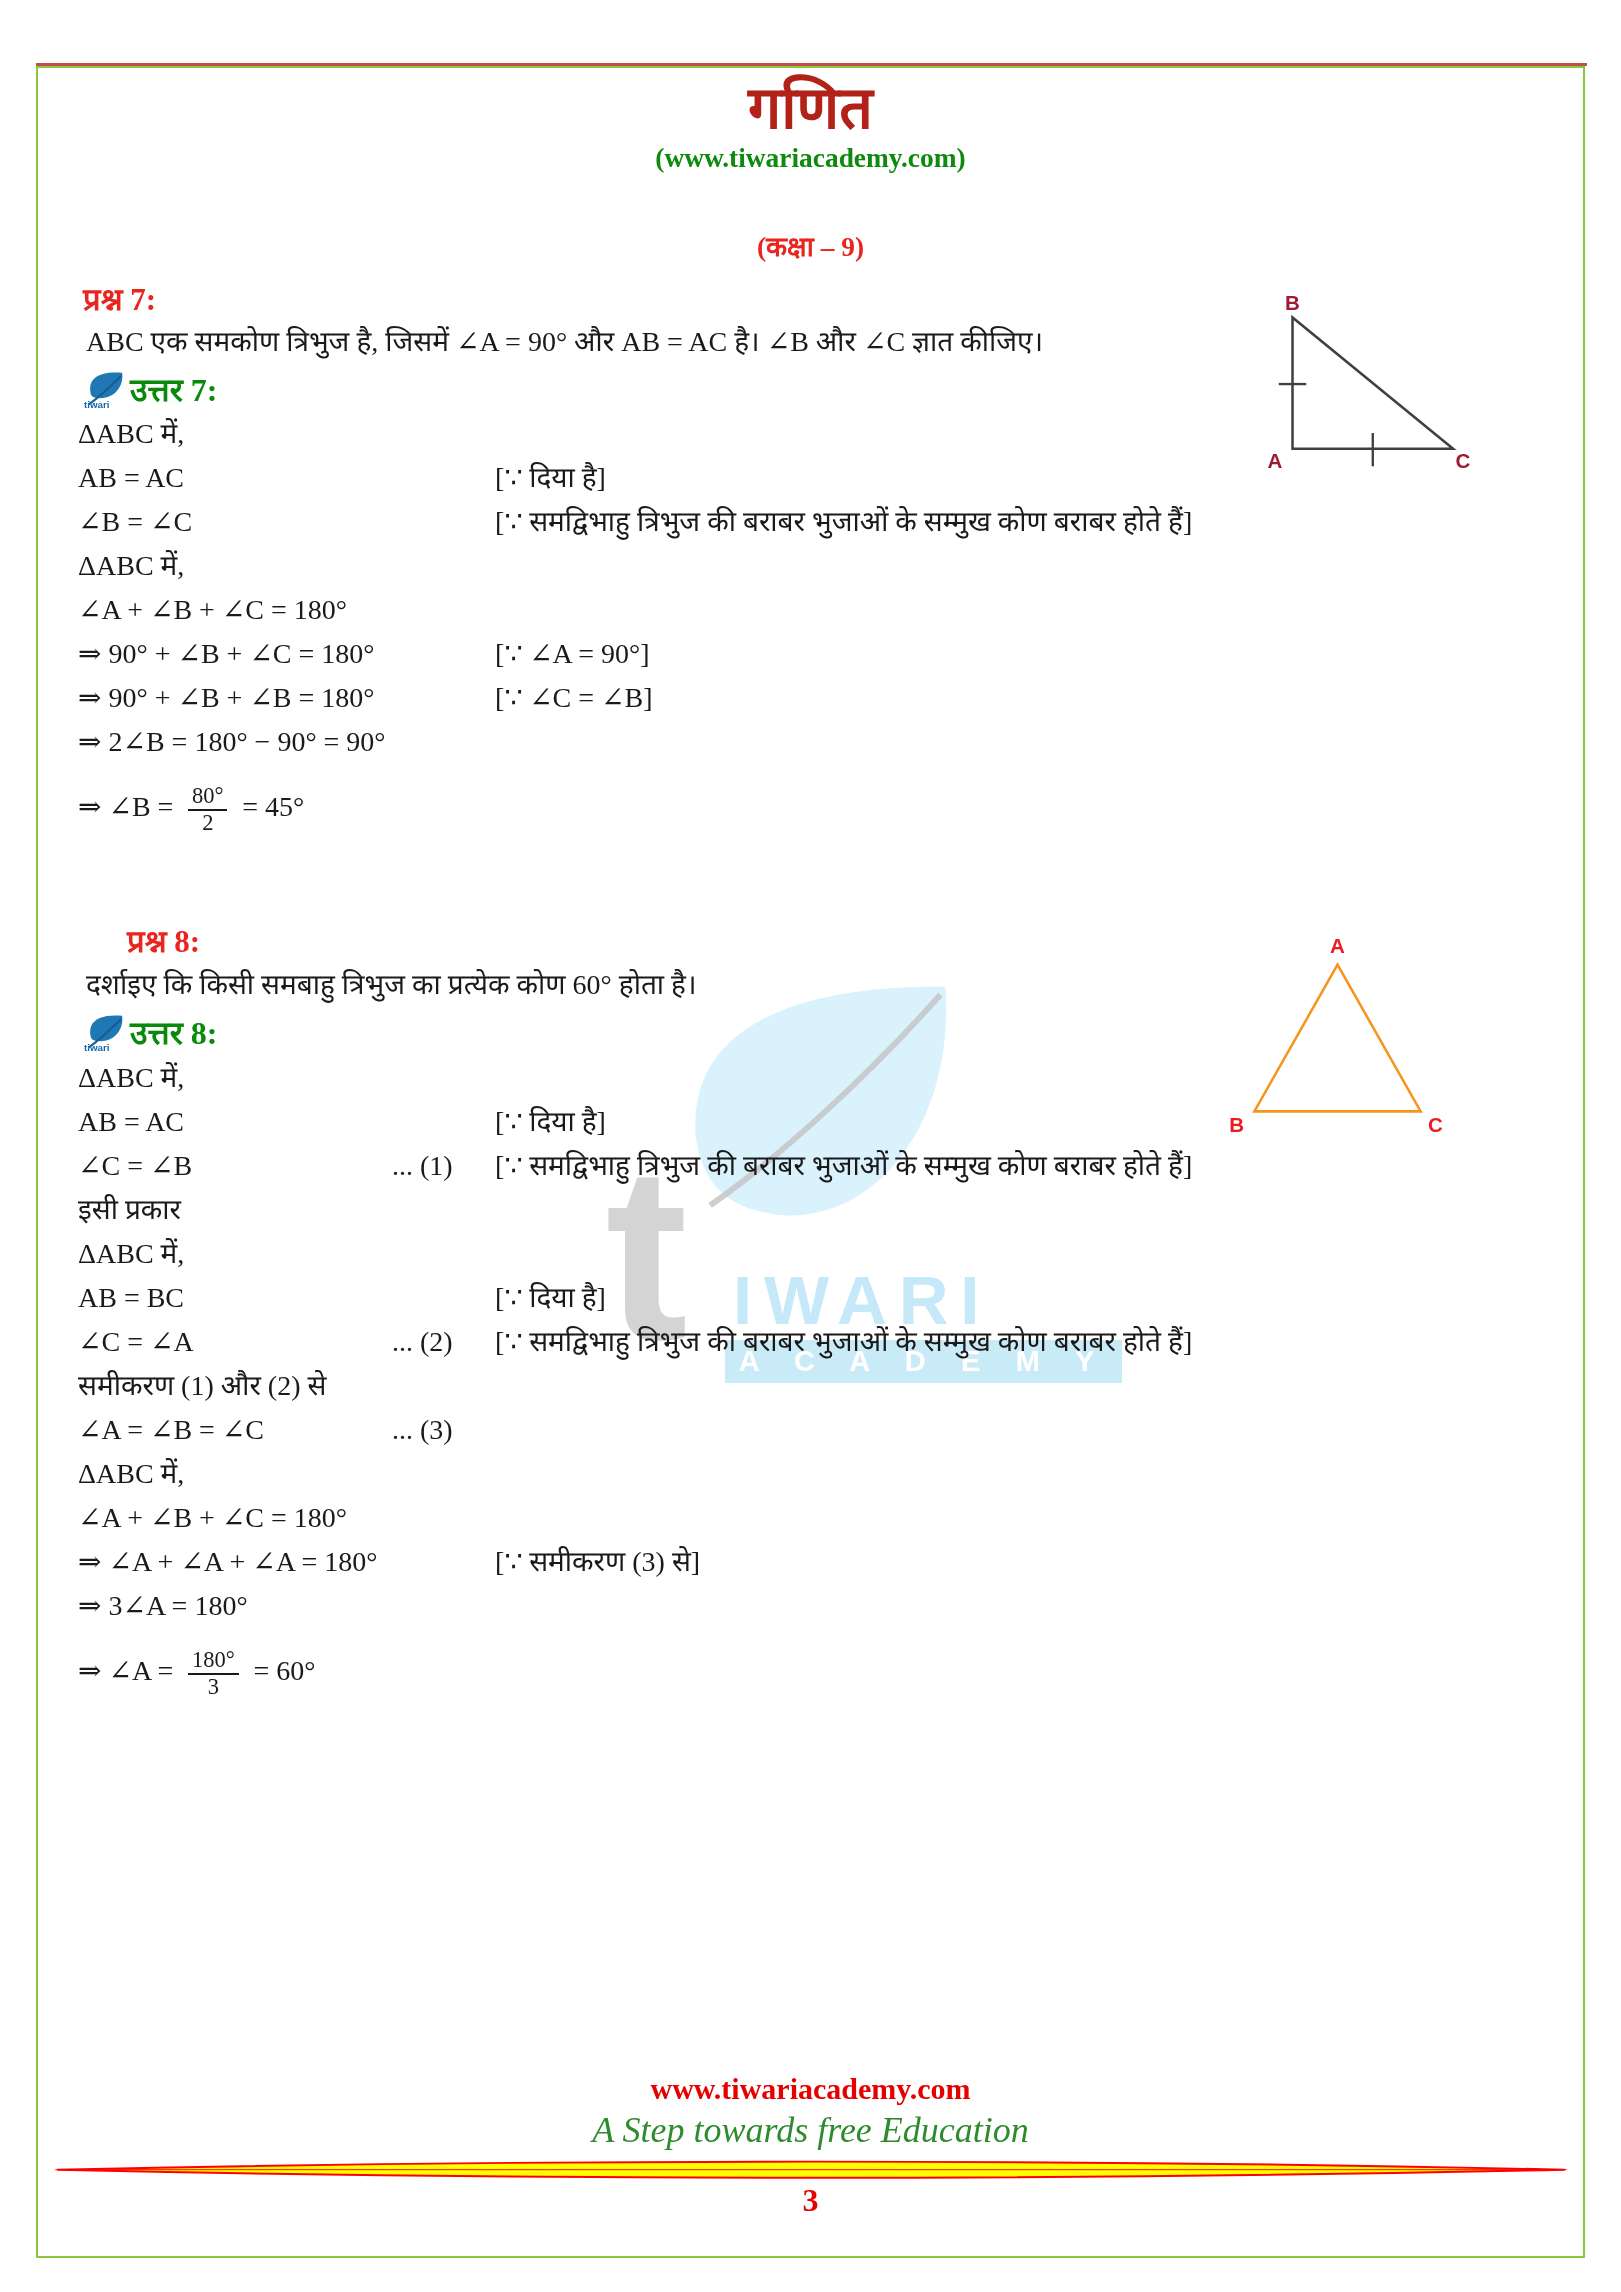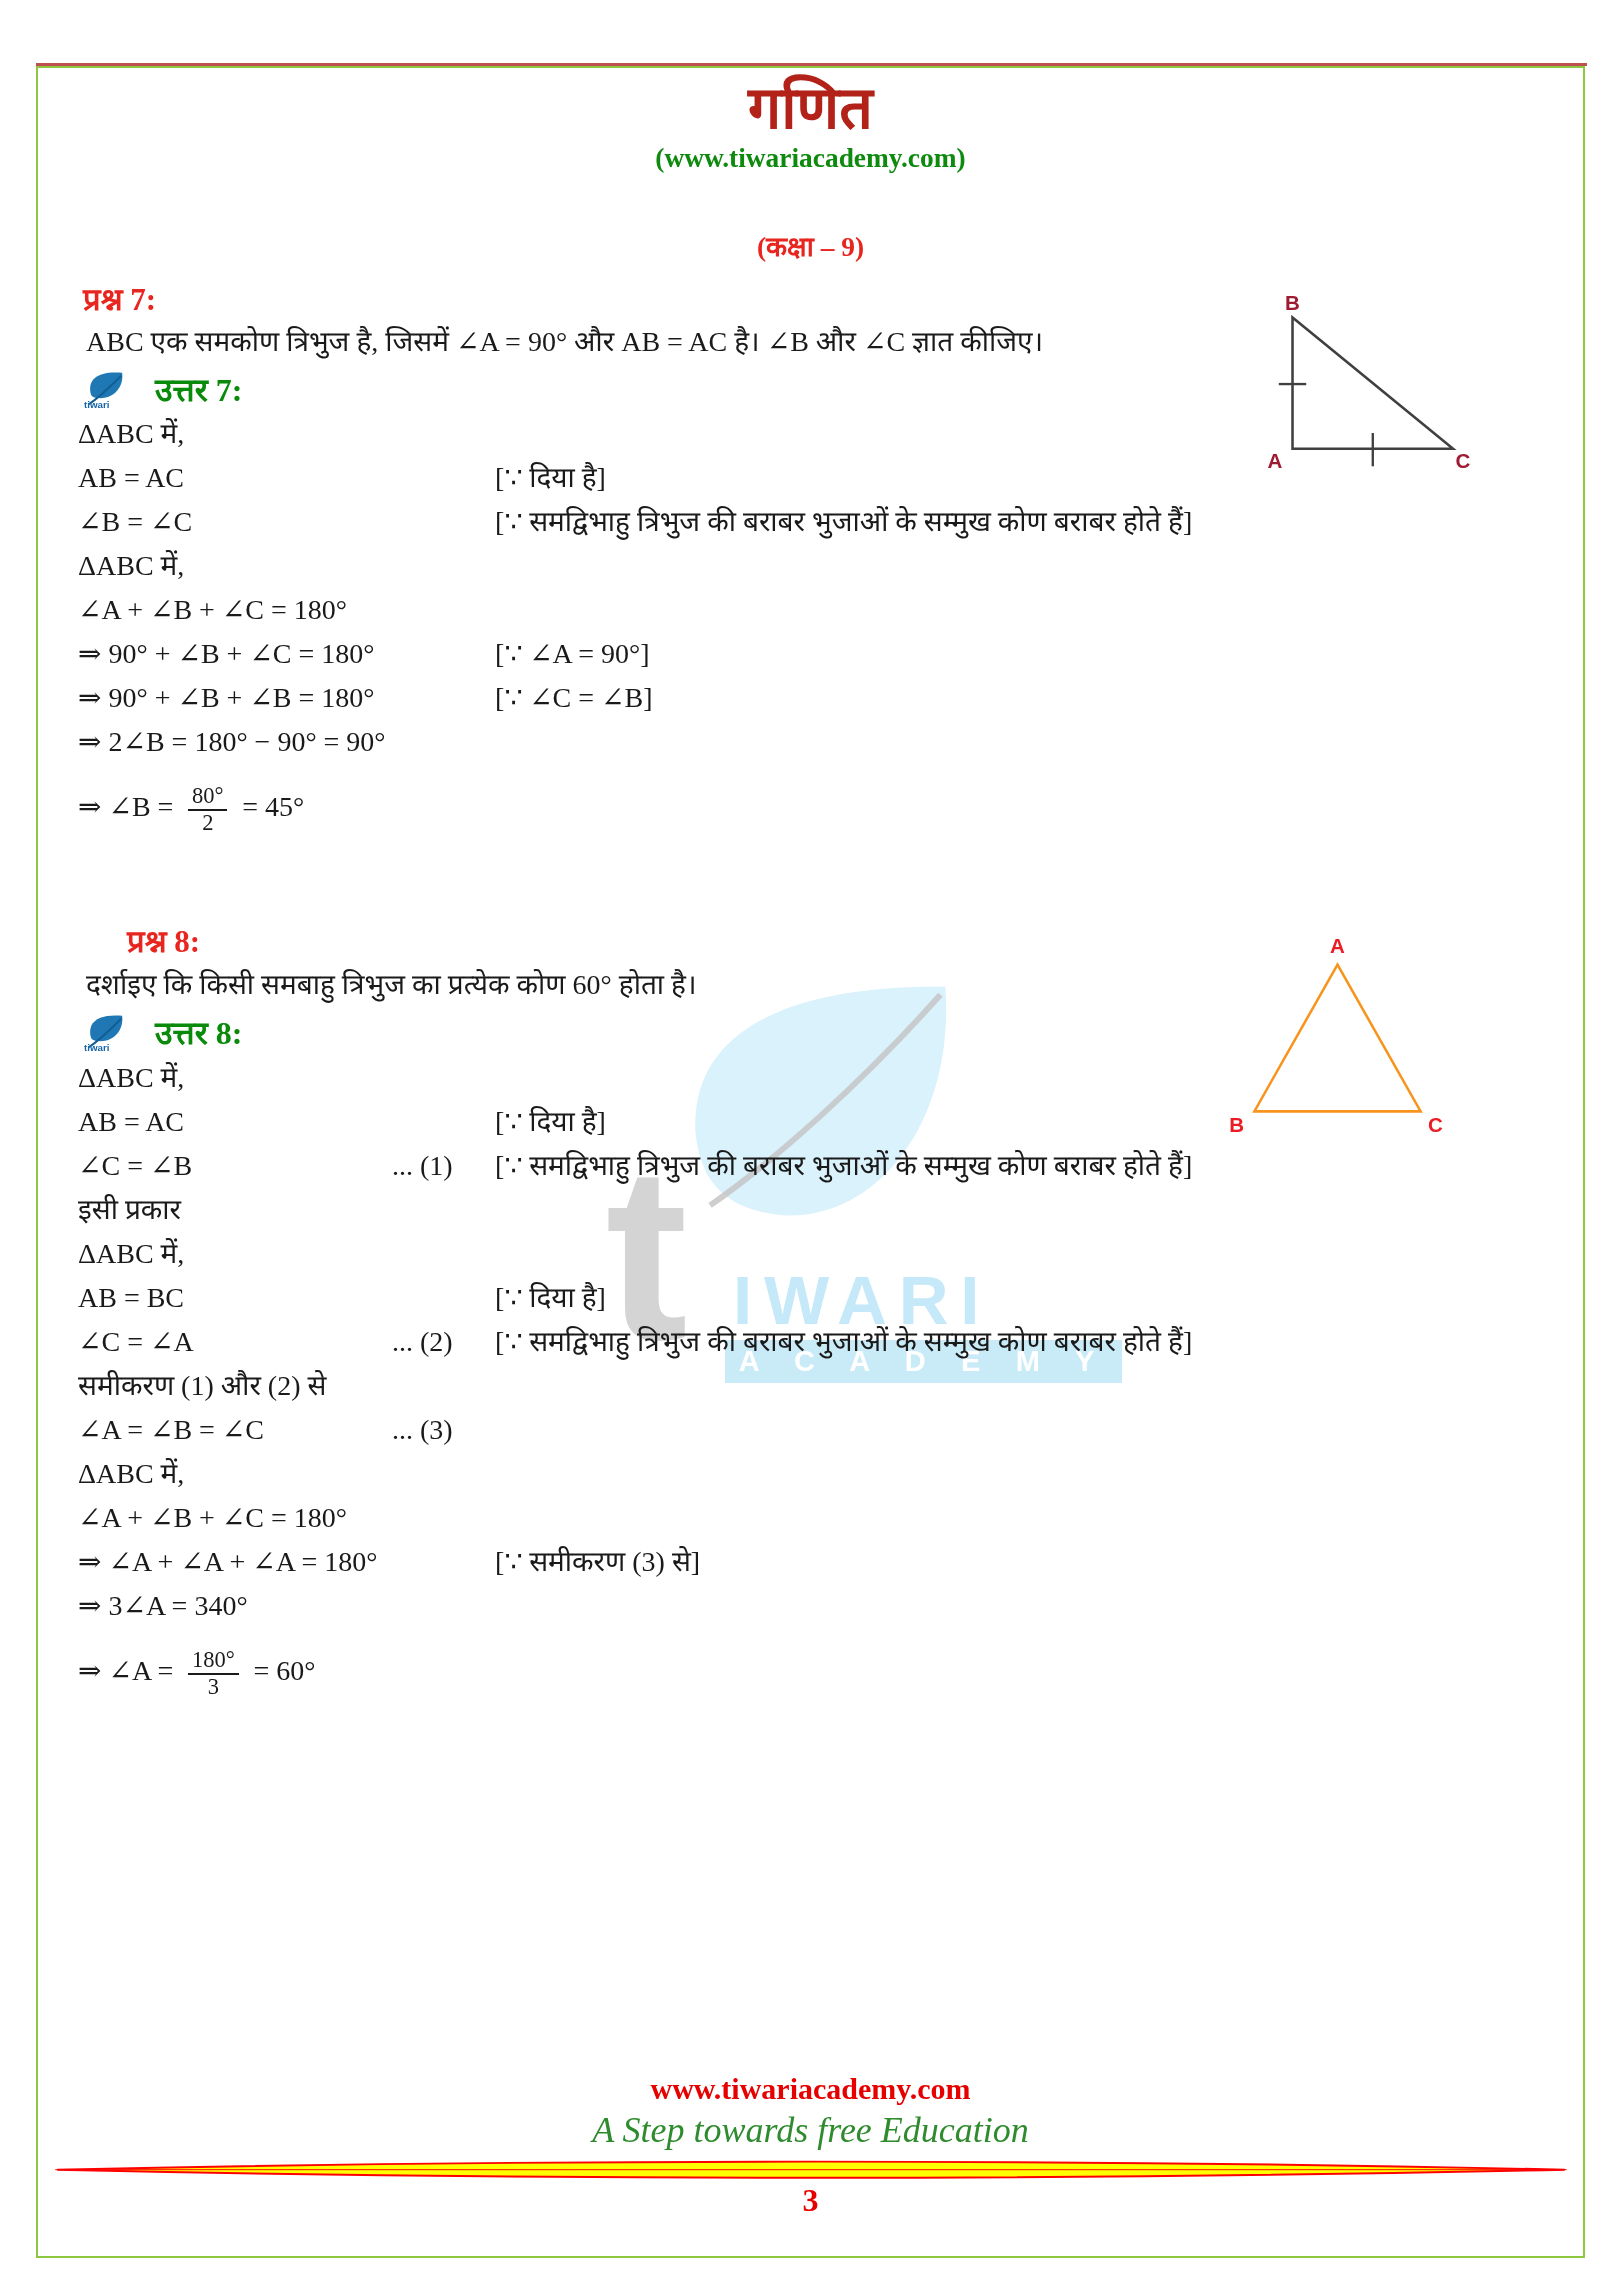--- a/index.html
+++ b/index.html
@@ -14,21 +14,21 @@
   .border-green   { position:absolute; left:36px; top:66px; width:1545px; height:2188px; border:2.9px solid var(--c-border_green); }
 
   
   .title   { left:0; right:0; top:65px;  text-align:center; font-size:59px; font-weight:bold; color:var(--c-title_red); }
   .site    { left:0; right:0; top:143px; text-align:center; font-size:27.4px; font-weight:bold; color:var(--c-site_green); }
   .chapter { left:0; right:0; top:182px; text-align:center; font-size:33px; font-weight:bold; color:var(--c-chapter_blue); }
   .klass   { left:0; right:0; top:227px; text-align:center; font-size:27.4px; font-weight:bold; color:var(--c-question_red); }
 
   .qlabel  { left:83px; font-size:31px; font-weight:bold; color:var(--c-question_red); }
   .qtext   { left:86px; font-size:28px; white-space:nowrap; }
-  .ansrow  { left:83px; display:flex; align-items:center; gap:27px; }
+  .ansrow  { left:83px; display:flex; align-items:center; gap:2px; }
   .anslabel{ font-size:32px; font-weight:bold; color:var(--c-answer_green); }
 
   .steps { left:78px; width:1451px; }
   .step  { position:relative; height:44px; line-height:44px; font-size:28px; white-space:nowrap; }
   .step.tall { height:86px; line-height:86px; }
   .eqnum   { position:absolute; left:314px; top:0; }
   .comment { position:absolute; left:417px; top:0; }
   .frac { display:inline-block; vertical-align:middle; text-align:center; line-height:1.1; font-size:22.5px; margin:0 7.8px; }
   .frac .nu { display:block; border-bottom:2px solid var(--c-body); padding:0 3.9px; }
   .frac .de { display:block; }
@@ -130,21 +130,21 @@
       <div class="step"><span>∠C = ∠B</span><span class="eqnum">... (1)</span><span class="comment">[∵ समद्विभाहु त्रिभुज की बराबर भुजाओं के सम्मुख कोण बराबर होते हैं]</span></div>
       <div class="step"><span>इसी प्रकार</span></div>
       <div class="step"><span>ΔABC में,</span></div>
       <div class="step"><span>AB = BC</span><span class="comment">[∵ दिया है]</span></div>
       <div class="step"><span>∠C = ∠A</span><span class="eqnum">... (2)</span><span class="comment">[∵ समद्विभाहु त्रिभुज की बराबर भुजाओं के सम्मुख कोण बराबर होते हैं]</span></div>
       <div class="step"><span>समीकरण (1) और (2) से</span></div>
       <div class="step"><span>∠A = ∠B = ∠C</span><span class="eqnum">... (3)</span></div>
       <div class="step"><span>ΔABC में,</span></div>
       <div class="step"><span>∠A + ∠B + ∠C = 180°</span></div>
       <div class="step"><span>⇒ ∠A + ∠A + ∠A = 180°</span><span class="comment">[∵ समीकरण (3) से]</span></div>
-      <div class="step"><span>⇒ 3∠A = 340°</span></div>
+      <div class="step"><span>⇒ 3∠A = 180°</span></div>
       <div class="step tall"><span><span>⇒ ∠A = </span><span class="frac"><span class="nu">180°</span><span class="de">3</span></span><span> = 60°</span></span></div>
     </div>
 
   <div class="abs fg f-site">www.tiwariacademy.com</div>
   <div class="abs fg f-tagline">A Step towards free Education</div>
   <svg class="abs fg" style="left:54px;top:2156px;" width="1514" height="27.4" viewBox="0 0 1545 28">
     <path d="M 2,14 C 500,3 1045,3 1543,14 C 1045,25 500,25 2,14 Z" fill="#FFFF00" stroke="#FF0000" stroke-width="2"></path>
     <line x1="0" y1="14" x2="1545" y2="14" stroke="#FF0000" stroke-width="1"></line>
   </svg>
   <div class="abs fg f-page">3</div>

